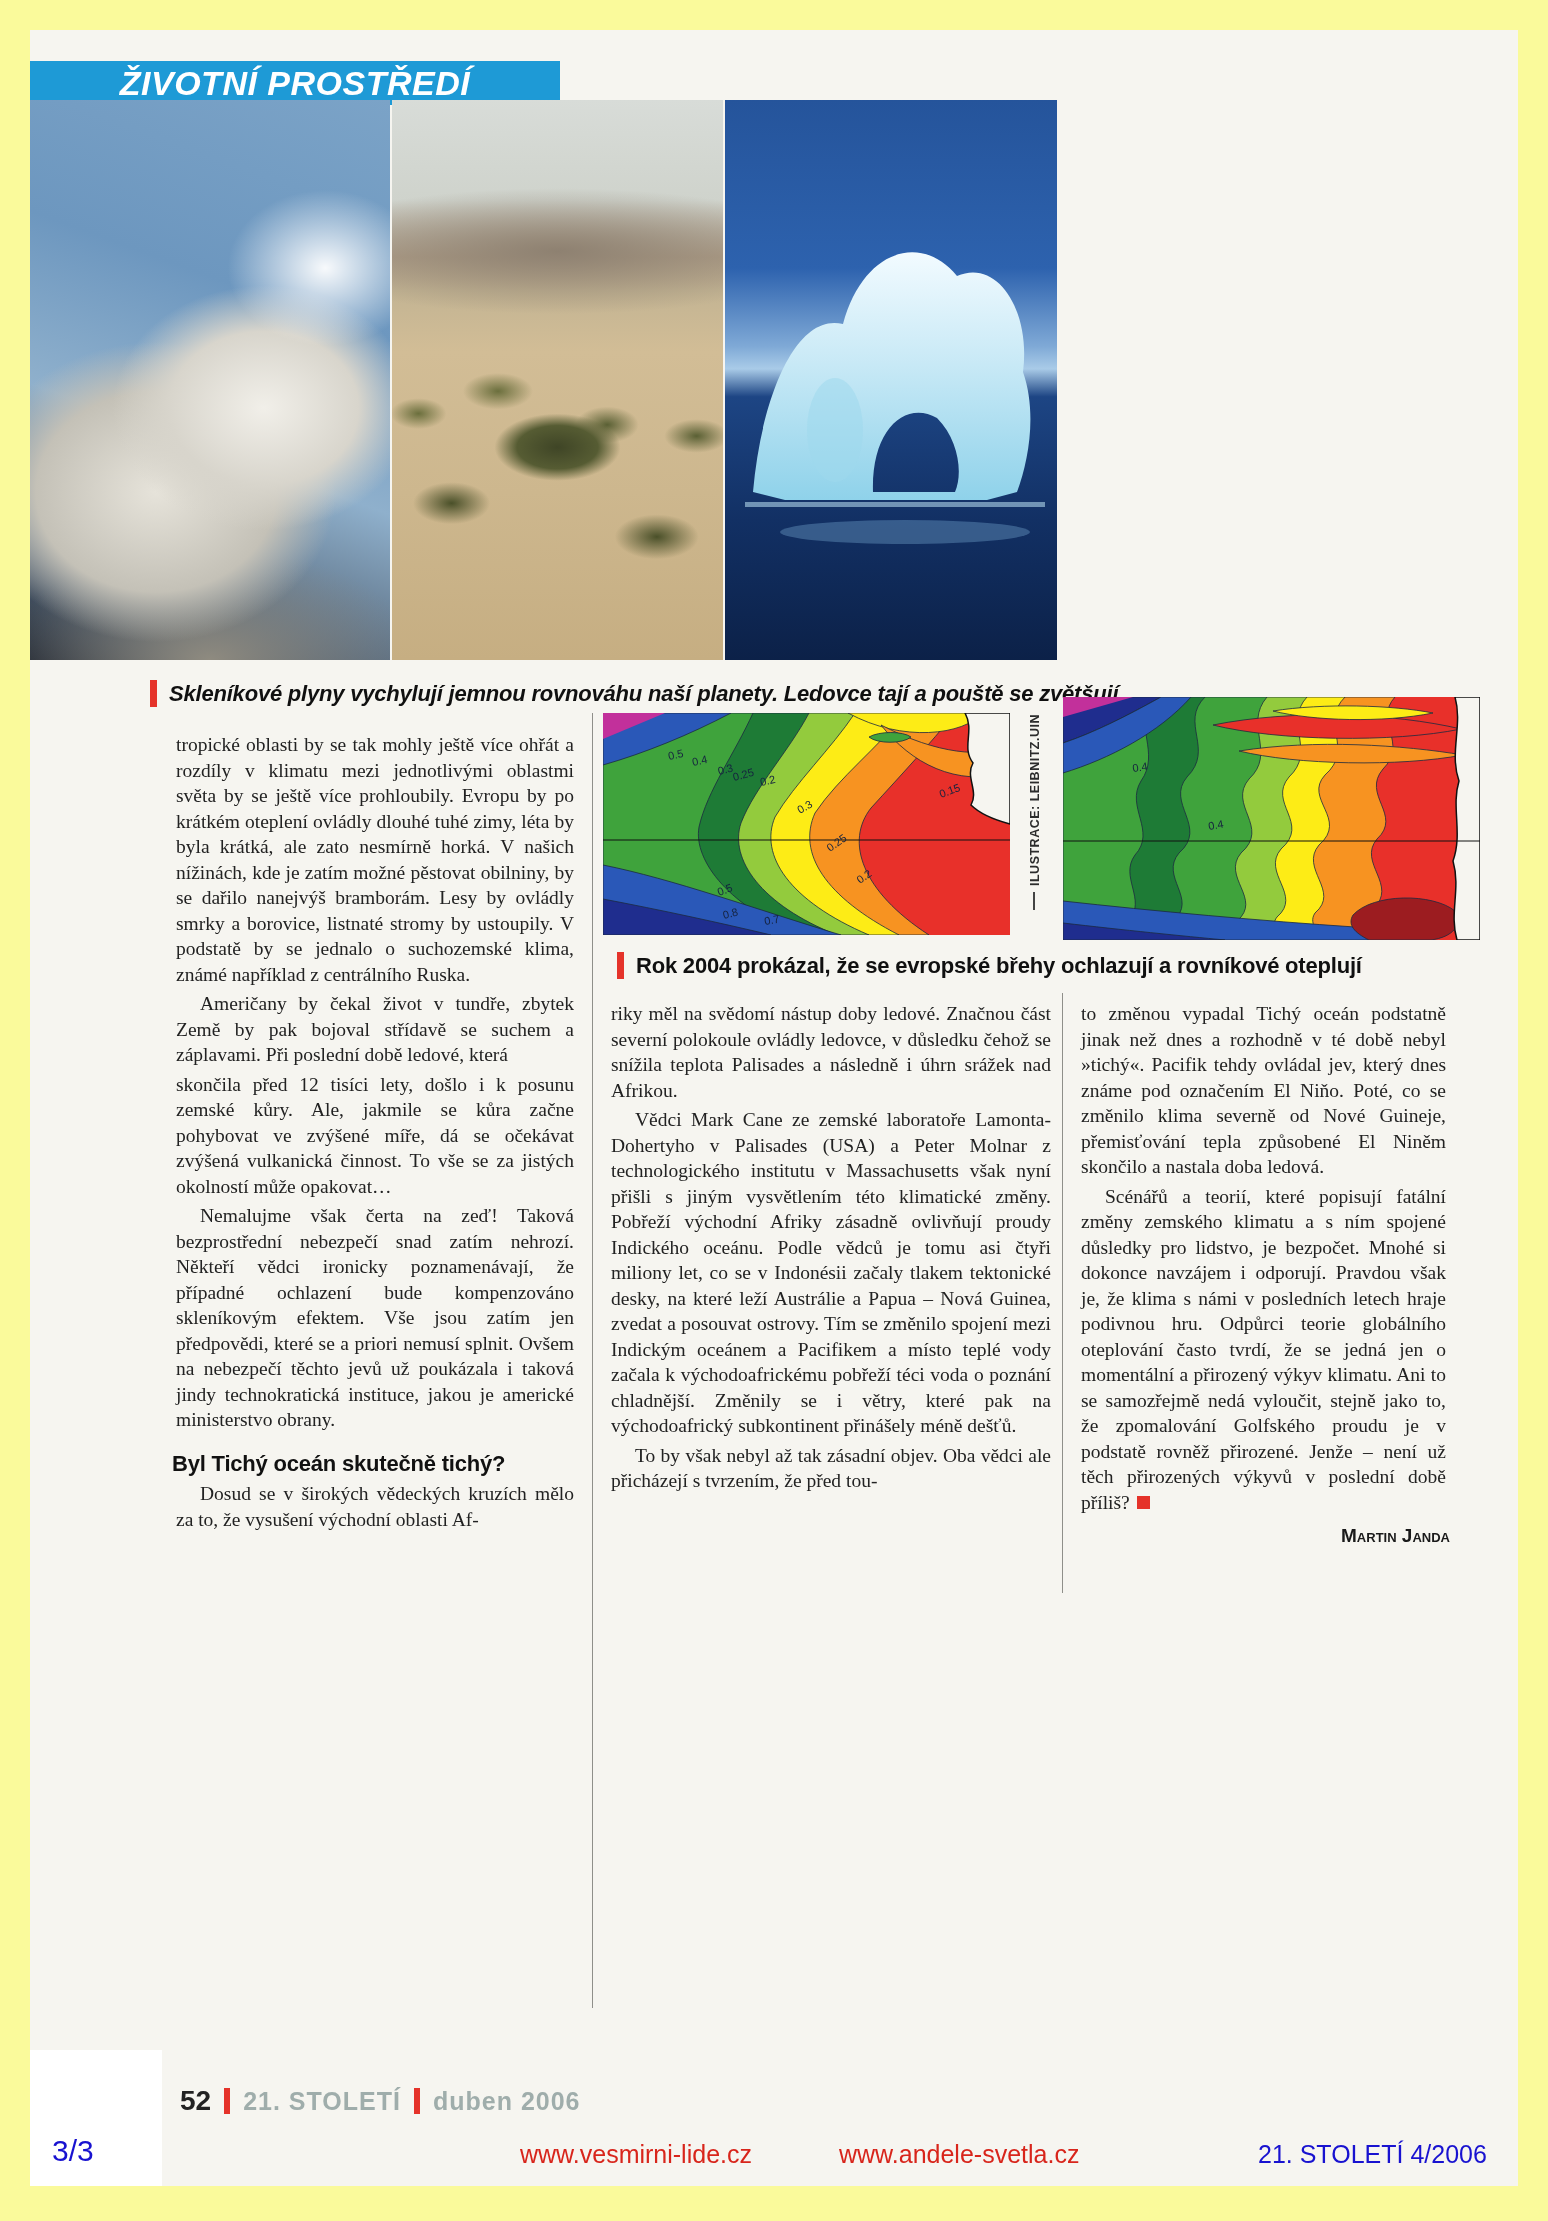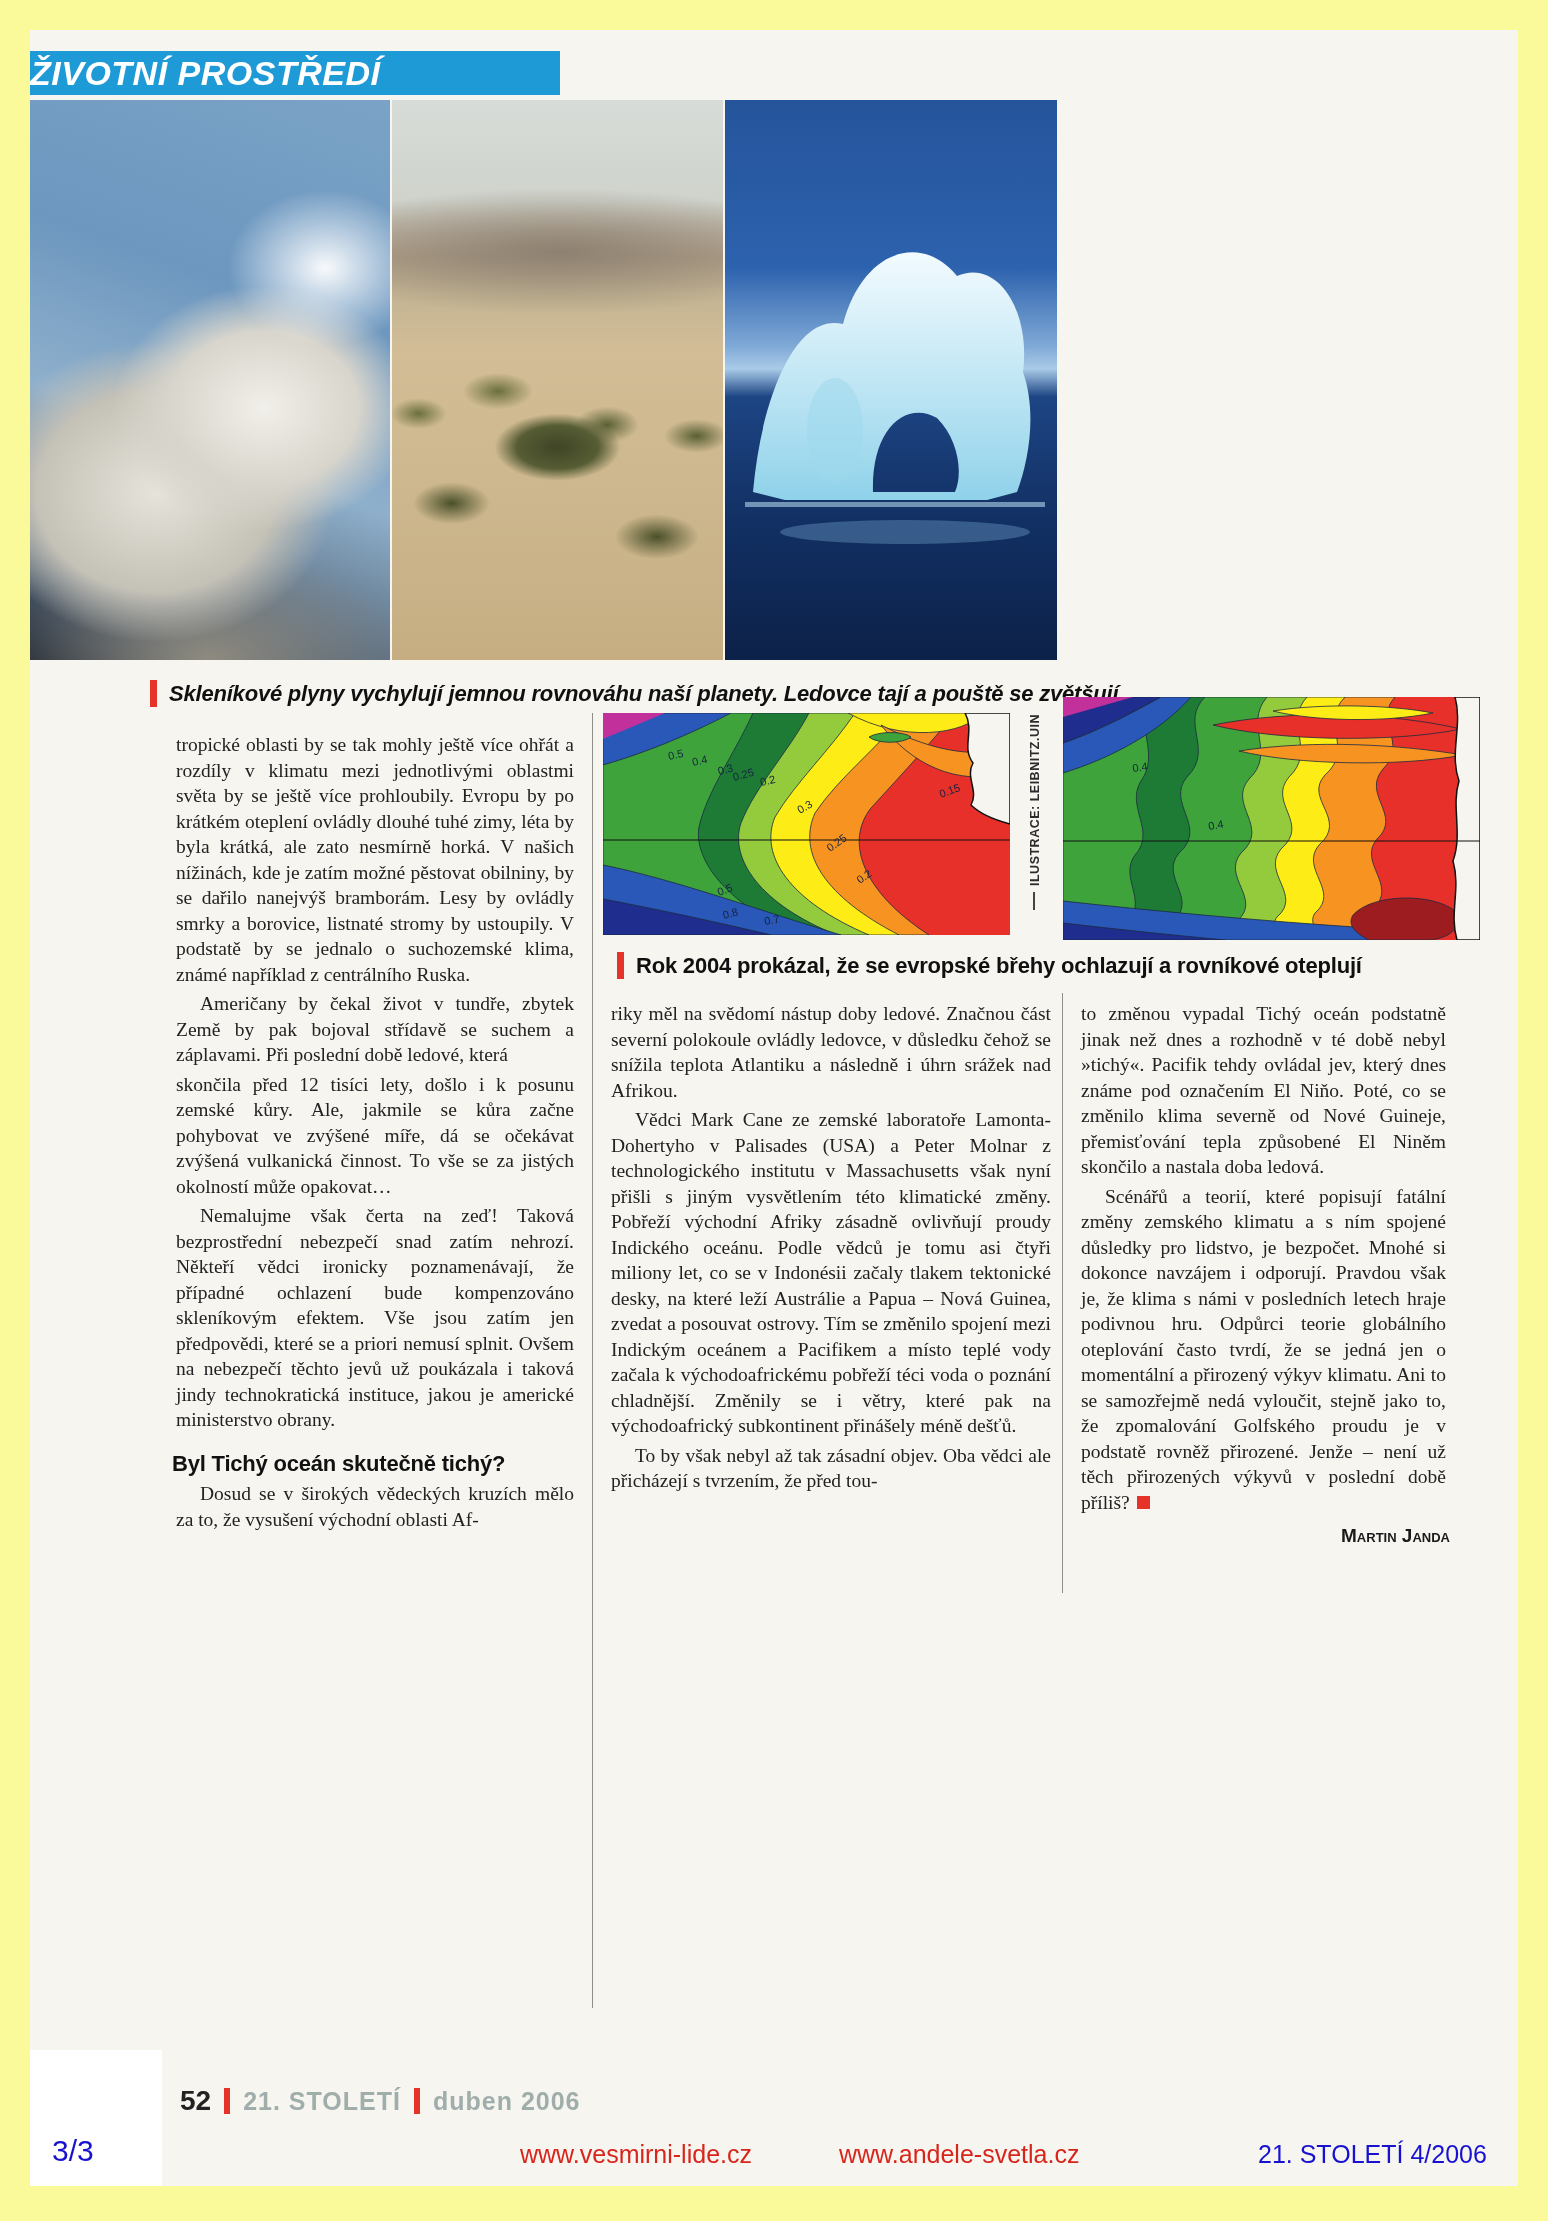--- a/index.html
+++ b/index.html
@@ -1,21 +1,21 @@
 <!DOCTYPE html>
 <html><head>
 <meta charset="utf-8">
 <style>
   html,body{margin:0;padding:0;background:#fafa9b;}
   .canvas{position:relative;width:1548px;height:2221px;background:#fafa9b;overflow:hidden;
           font-family:"Liberation Serif",serif;}
   .page{position:absolute;left:30px;top:30px;width:1488px;height:2156px;background:#f6f5f0;}
   .corner-white{position:absolute;left:30px;top:2050px;width:132px;height:136px;background:#ffffff;}
-  .headerbar{position:absolute;left:30px;top:51px;width:530px;height:44px;background:#1e9ad6;
-             display:flex;align-items:center;justify-content:flex-start;box-sizing:border-box;}
+  .headerbar{position:absolute;left:30px;top:61px;width:530px;height:44px;background:#1e9ad6;
+             display:flex;align-items:center;justify-content:center;box-sizing:border-box;}
   .headerbar span{font-family:"Liberation Sans",sans-serif;font-style:italic;font-weight:bold;
                   font-size:34px;color:#ffffff;letter-spacing:0.5px;}
   .photo{position:absolute;top:100px;height:560px;}
   .photo-smoke{left:30px;width:360px;background:
     radial-gradient(ellipse 150px 120px at 82% 30%, rgba(255,255,255,.95), rgba(255,255,255,0) 65%),
     radial-gradient(ellipse 210px 170px at 65% 55%, #f1efe9 0%, #d8d5cc 45%, rgba(210,206,198,0) 72%),
     radial-gradient(ellipse 240px 200px at 35% 70%, #e6e3da 0%, #c4c1b7 50%, rgba(190,187,178,0) 75%),
     radial-gradient(ellipse 300px 160px at 50% 100%, #8f8b80 0%, rgba(120,116,108,0) 70%),
     linear-gradient(200deg, #7ba3c7 0%, #6d97bf 35%, #8fb0cc 60%, #4b5a6b 88%, #232a35 100%);}
   .photo-desert{left:392px;width:331px;background:
@@ -171,21 +171,21 @@
   <div class="col" style="left:172px;top:728px;width:406px;">
     <p>tropické oblasti by se tak mohly ještě více ohřát a rozdíly v klimatu mezi jednotlivými oblastmi světa by se ještě více prohloubily. Evropu by po krátkém oteplení ovládly dlouhé tuhé zimy, léta by byla krátká, ale zato nesmírně horká. V našich nížinách, kde je zatím možné pěstovat obilniny, by se dařilo nanejvýš bramborám. Lesy by ovládly smrky a borovice, listnaté stromy by ustoupily. V podstatě by se jednalo o suchozemské klima, známé například z centrálního Ruska.</p>
     <p class="ind">Američany by čekal život v tundře, zbytek Země by pak bojoval střídavě se suchem a záplavami. Při poslední době ledové, která</p>
     <p>skončila před 12 tisíci lety, došlo i k posunu zemské kůry. Ale, jakmile se kůra začne pohybovat ve zvýšené míře, dá se očekávat zvýšená vulkanická činnost. To vše se za jistých okolností může opakovat…</p>
     <p class="ind">Nemalujme však čerta na zeď! Taková bezprostřední nebezpečí snad zatím nehrozí. Někteří vědci ironicky poznamenávají, že případné ochlazení bude kompenzováno skleníkovým efektem. Vše jsou zatím jen předpovědi, které se a priori nemusí splnit. Ovšem na nebezpečí těchto jevů už poukázala i taková jindy technokratická instituce, jakou je americké ministerstvo obrany.</p>
     <h2>Byl Tichý oceán skutečně tichý?</h2>
     <p class="ind">Dosud se v širokých vědeckých kruzích mělo za to, že vysušení východní oblasti Af-</p>
   </div>
 
   <div class="col" style="left:607px;top:997px;width:448px;">
-    <p>riky měl na svědomí nástup doby ledové. Značnou část severní polokoule ovládly ledovce, v důsledku čehož se snížila teplota Atlantiku a následně i úhrn srážek nad Afrikou.</p>
+    <p>riky měl na svědomí nástup doby ledové. Značnou část severní polokoule ovládly ledovce, v důsledku čehož se snížila teplota Palisades a následně i úhrn srážek nad Afrikou.</p>
     <p class="ind">Vědci Mark Cane ze zemské laboratoře Lamonta-Dohertyho v Palisades (USA) a Peter Molnar z technologického institutu v Massachusetts však nyní přišli s jiným vysvětlením této klimatické změny. Pobřeží východní Afriky zásadně ovlivňují proudy Indického oceánu. Podle vědců je tomu asi čtyři miliony let, co se v Indonésii začaly tlakem tektonické desky, na které leží Austrálie a Papua – Nová Guinea, zvedat a posouvat ostrovy. Tím se změnilo spojení mezi Indickým oceánem a Pacifikem a místo teplé vody začala k východoafrickému pobřeží téci voda o poznání chladnější. Změnily se i větry, které pak na východoafrický subkontinent přinášely méně dešťů.</p>
     <p class="ind">To by však nebyl až tak zásadní objev. Oba vědci ale přicházejí s tvrzením, že před tou-</p>
   </div>
 
   <div class="col" style="left:1077px;top:997px;width:373px;">
     <p>to změnou vypadal Tichý oceán podstatně jinak než dnes a rozhodně v té době nebyl »tichý«. Pacifik tehdy ovládal jev, který dnes známe pod označením El Niňo. Poté, co se změnilo klima severně od Nové Guineje, přemisťování tepla způsobené El Niněm skončilo a nastala doba ledová.</p>
     <p class="ind"><span>Scénářů a teorií, které popisují fatální změny zemského klimatu a s ním spojené důsledky pro lidstvo, je bezpočet. Mnohé si dokonce navzájem i odporují. Pravdou však je, že klima s námi v posledních letech hraje podivnou hru. Odpůrci teorie globálního oteplování často tvrdí, že se jedná jen o momentální a přirozený výkyv klimatu. Ani to se samozřejmě nedá vyloučit, stejně jako to, že zpomalování Golfského proudu je v podstatě rovněž přirozené. Jenže – není už těch přirozených výkyvů v poslední době příliš?</span><span class="end-square"></span></p>
     <span class="byline">Martin Janda</span>
   </div>
 

